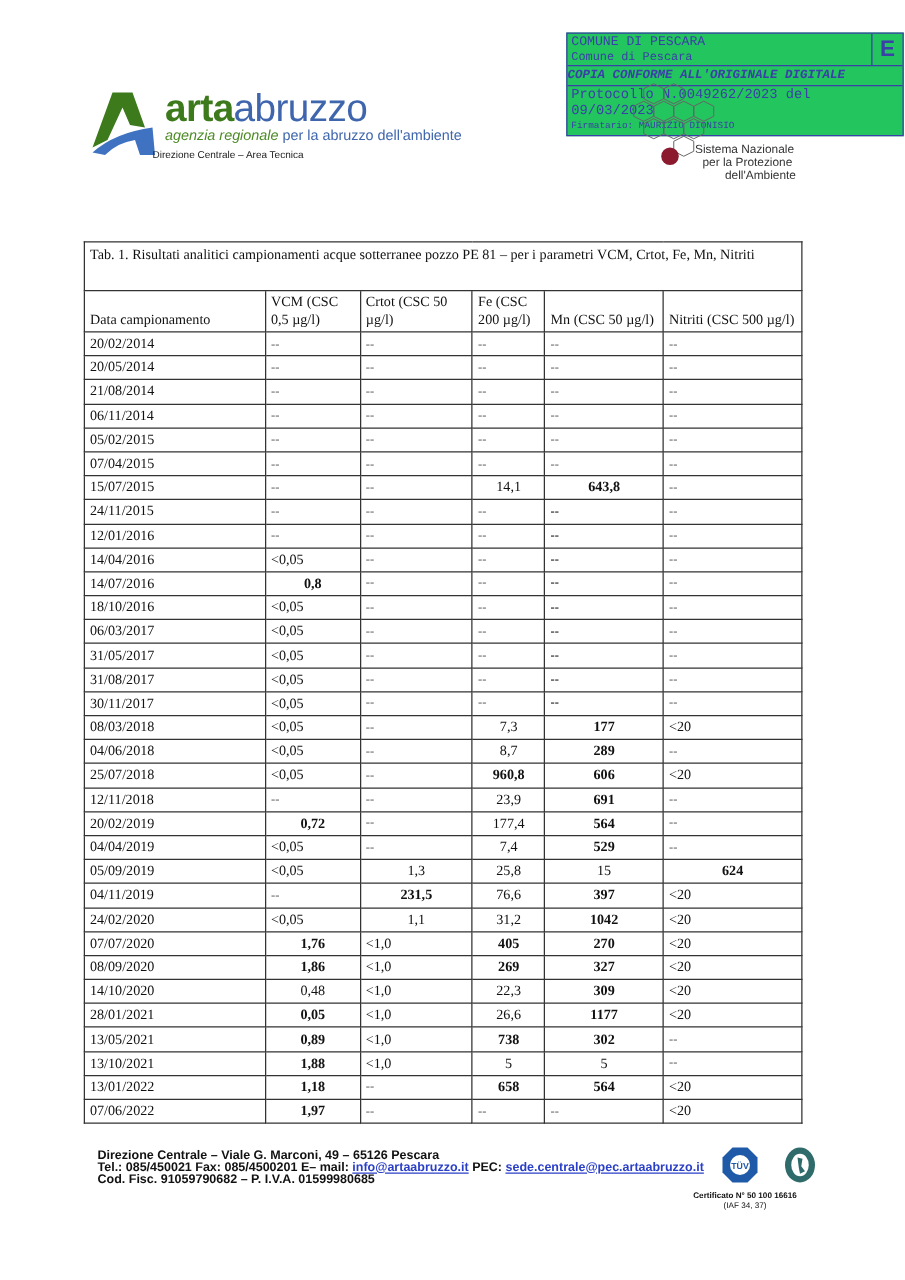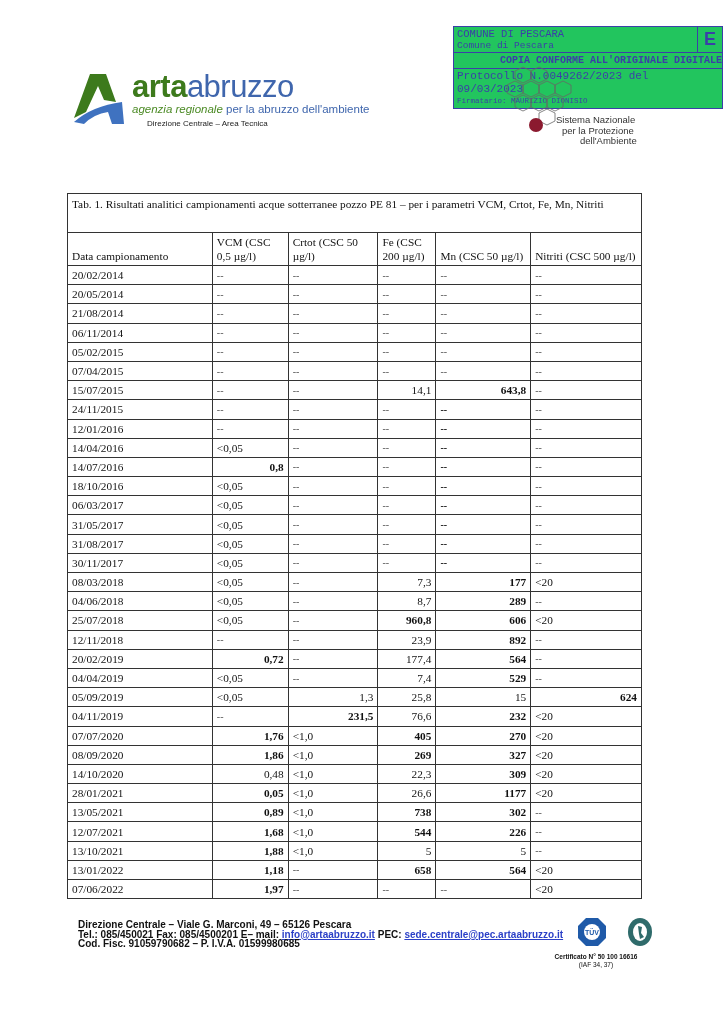--- a/index.html
+++ b/index.html
@@ -5,49 +5,49 @@
   html, body { margin:0; padding:0; background:#ffffff; }
   body { width:724px; height:1024px; position:relative; overflow:hidden; font-family:"Liberation Sans", sans-serif; color:#111; }
 
   
   .stamp { position:absolute; left:453px; top:3px; width:268px; border:1.5px solid #3b3fa8; color:#3b3fa8; font-family:"Liberation Mono", monospace; background:#22c55e;margin-top:23px; }
   .stamp .row1 { display:flex; border-bottom:1.5px solid #3b3fa8; }
   .stamp .row1 .left { flex:1; padding:1px 3px; }
   .stamp .row1 .right { width:24px; border-left:1.5px solid #3b3fa8; display:flex; align-items:center; justify-content:center; font-family:"Liberation Sans", sans-serif; font-weight:bold; font-size:18px; }
   .stamp .l1 { font-size:10.5px; line-height:12px; }
   .stamp .l2 { font-size:9.5px; line-height:11px; }
-  .stamp .copia { text-align:right; font-weight:bold; font-size:10px; padding:2px 0; border-bottom:1.5px solid #3b3fa8; }
+  .stamp .copia { text-align:left; font-weight:bold; font-size:10px; padding:2px 0; border-bottom:1.5px solid #3b3fa8;font-style:italic; }
   .stamp .proto { padding:1px 3px; font-size:11px; line-height:13px; }
   .stamp .firm { padding:0 3px 2px; font-size:7.5px; line-height:9px; }
 
   
   .arta { position:absolute; left:72px; top:72px; width:260px; height:60px; }
   .arta .mark { position:absolute; left:0; top:0; width:52px; height:54px; }
   .arta .brand { position:absolute; left:60px; top:-2px; font-size:31px; letter-spacing:-0.5px; line-height:34px; white-space:nowrap; }
   .arta .brand .b1 { color:#3d7a1c; font-weight:bold; }
   .arta .brand .b2 { color:#3f66ad; }
   .arta .tag { position:absolute; left:60px; top:31px; font-size:11.5px; white-space:nowrap; }
   .arta .tag .t1 { color:#4b8a24;font-style:italic; }
   .arta .tag .t2 { color:#3f66ad; }
-  .arta .sub { position:absolute; left:75px; top:47px; font-size:8px; color:#222; white-space:nowrap; }
+  .arta .sub { position:absolute; left:50px; top:47px; font-size:8px; color:#222; white-space:nowrap; }
 
   
   .snpa { position:absolute; left:505px; top:66px; width:140px; height:86px; }
   .snpa svg.hex { position:absolute; left:0; top:0; }
   .snpa .txt { position:absolute; left:36px; top:49px; font-size:9.5px; line-height:10.5px; color:#333; white-space:nowrap;margin-left:15px; }
   .snpa .txt div:nth-child(2) { padding-left:6px; }
   .snpa .txt div:nth-child(3) { padding-left:24px;text-align:right; }
   .snpa .dot { position:absolute; left:24px; top:52px; width:14px; height:14px; border-radius:50%; background:#8b1a2f; }
 
   
   .tbl { position:absolute; left:67px; top:193px; width:575px; border-collapse:collapse; font-family:Liberation Serif, serif; font-size:11.3px; }
   .tbl td { border:1px solid #333; padding:0 4px; height:18.2px; vertical-align:middle; white-space:nowrap; }
   .tbl .caption td { height:36px; font-size:11.3px; line-height:16px; white-space:normal; vertical-align:top; padding-top:2px; }
   .tbl .hdr td { height:30px; line-height:14px; vertical-align:bottom; white-space:normal; padding-bottom:2px; }
-  .tbl td.num { text-align:right;margin-top:45px; }
+  .tbl td.num { text-align:center;margin-top:45px; }
   .tbl td.b { font-weight:bold; }
   .tbl td.dash { color:#555; font-size:10px; }
   .tbl td.dashb { font-weight:bold; font-size:10px; }
   col.c0 { width:145px; } col.c1 { width:76px; } col.c2 { width:90px; } col.c3 { width:58px; } col.c4 { width:95px; } col.c5 { width:111px; }
 
   
   .footer { position:absolute; left:78px; top:920px; font-size:10px; line-height:9.5px; font-weight:bold; color:#111; white-space:nowrap; }
   .footer a { color:#2a3fc7; text-decoration:underline; }
   .tuv { position:absolute; left:577px; top:917px; width:30px; height:30px; }
   .accr { position:absolute; left:627px; top:917px; width:26px; height:30px; }
@@ -274,21 +274,21 @@
         <td class="dash">--</td>
         <td class="num b">960,8</td>
         <td class="num b">606</td>
         <td>&lt;20</td>
       </tr>
       <tr>
         <td>12/11/2018</td>
         <td class="dash">--</td>
         <td class="dash">--</td>
         <td class="num">23,9</td>
-        <td class="num b">892</td>
+        <td class="num b">691</td>
         <td class="dash">--</td>
       </tr>
       <tr>
         <td>20/02/2019</td>
         <td class="num b">0,72</td>
         <td class="dash">--</td>
         <td class="num">177,4</td>
         <td class="num b">564</td>
         <td class="dash">--</td>
       </tr>
@@ -306,21 +306,29 @@
         <td class="num">1,3</td>
         <td class="num">25,8</td>
         <td class="num">15</td>
         <td class="num b">624</td>
       </tr>
       <tr>
         <td>04/11/2019</td>
         <td class="dash">--</td>
         <td class="num b">231,5</td>
         <td class="num">76,6</td>
-        <td class="num b">232</td>
+        <td class="num b">397</td>
+        <td>&lt;20</td>
+      </tr>
+      <tr>
+        <td>24/02/2020</td>
+        <td>&lt;0,05</td>
+        <td class="num">1,1</td>
+        <td class="num">31,2</td>
+        <td class="num b">1042</td>
         <td>&lt;20</td>
       </tr>
       <tr>
         <td>07/07/2020</td>
         <td class="num b">1,76</td>
         <td>&lt;1,0</td>
         <td class="num b">405</td>
         <td class="num b">270</td>
         <td>&lt;20</td>
       </tr>
@@ -347,28 +355,20 @@
         <td class="num">26,6</td>
         <td class="num b">1177</td>
         <td>&lt;20</td>
       </tr>
       <tr>
         <td>13/05/2021</td>
         <td class="num b">0,89</td>
         <td>&lt;1,0</td>
         <td class="num b">738</td>
         <td class="num b">302</td>
-        <td class="dash">--</td>
-      </tr>
-      <tr>
-        <td>12/07/2021</td>
-        <td class="num b">1,68</td>
-        <td>&lt;1,0</td>
-        <td class="num b">544</td>
-        <td class="num b">226</td>
         <td class="dash">--</td>
       </tr>
       <tr>
         <td>13/10/2021</td>
         <td class="num b">1,88</td>
         <td>&lt;1,0</td>
         <td class="num">5</td>
         <td class="num">5</td>
         <td class="dash">--</td>
       </tr>

